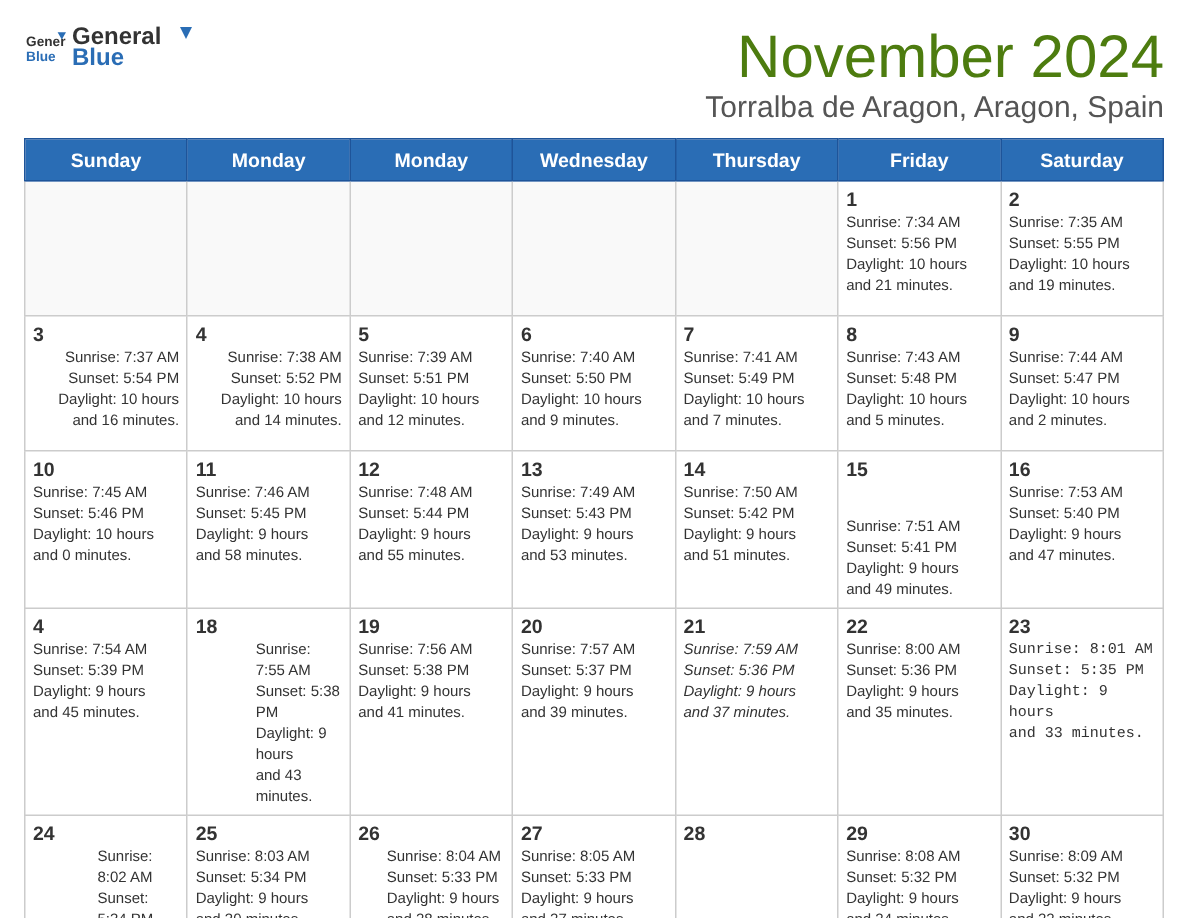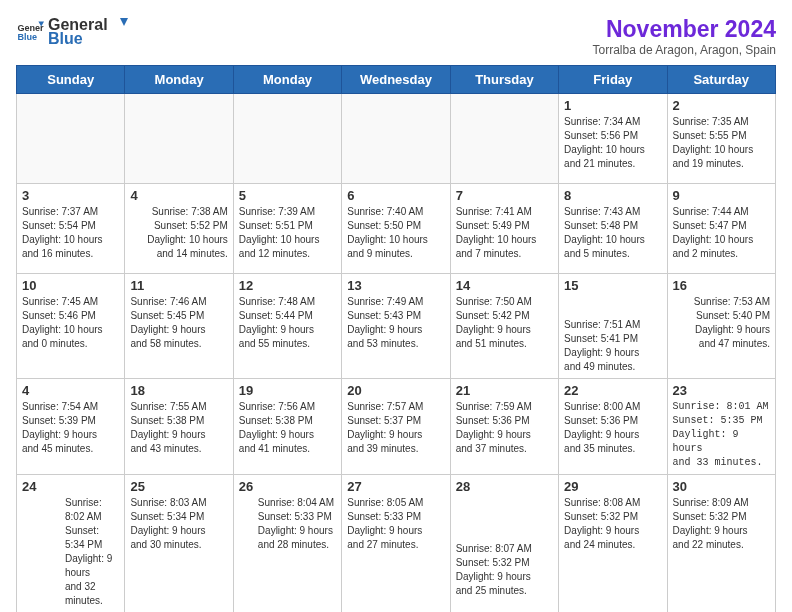--- a/index.html
+++ b/index.html
@@ -22,26 +22,26 @@
       gap: 4px;
     }
     .logo-icon {
       width: 28px;
       height: 28px;
     }
     .title-area {
       text-align: right;
     }
     .month-title {
-      font-size: 23px;
-      font-weight: bold;
-      color: #6d28d9;
+      font-size: 40px;
+      font-weight: normal;
+      color: #4d7c0f;
     }
     .location-title {
-      font-size: 12px;
+      font-size: 20px;
       color: #555;
     }
     .calendar {
       width: 100%;
       border-collapse: collapse;
       table-layout: fixed;
     }
     .calendar th {
       background-color: #2a6db5;
       color: #fff;
@@ -133,21 +133,21 @@
           <span class="day-number">2</span>
           <div class="day-info" style="white-space: pre-line;">Sunrise: 7:35 AM
 Sunset: 5:55 PM
 Daylight: 10 hours
 and 19 minutes.</div>
         </td>
       </tr>
       <tr>
         <td>
           <span class="day-number">3</span>
-          <div class="day-info" style="white-space: pre-line;">Sunrise: 7:37 AM
+          <div class="day-info" style="white-space: pre-line; text-align: right;">Sunrise: 7:37 AM
 Sunset: 5:54 PM
 Daylight: 10 hours
 and 16 minutes.</div>
         </td>
         <td>
           <span class="day-number">4</span>
           <div class="day-info" style="white-space: pre-line; text-align: right;">Sunrise: 7:38 AM
 Sunset: 5:52 PM
 Daylight: 10 hours
 and 14 minutes.</div>
@@ -226,58 +226,58 @@
         </td>
         <td>
           <span class="day-number">15</span>
           <div class="day-info" style="white-space: pre-line; margin-top: 25px;">Sunrise: 7:51 AM
 Sunset: 5:41 PM
 Daylight: 9 hours
 and 49 minutes.</div>
         </td>
         <td>
           <span class="day-number">16</span>
-          <div class="day-info" style="white-space: pre-line; text-align: right;">Sunrise: 7:53 AM
+          <div class="day-info" style="white-space: pre-line;">Sunrise: 7:53 AM
 Sunset: 5:40 PM
 Daylight: 9 hours
 and 47 minutes.</div>
         </td>
       </tr>
       <tr>
         <td>
           <span class="day-number">4</span>
           <div class="day-info" style="white-space: pre-line;">Sunrise: 7:54 AM
 Sunset: 5:39 PM
 Daylight: 9 hours
 and 45 minutes.</div>
         </td>
         <td>
           <span class="day-number">18</span>
-          <div class="day-info" style="white-space: pre-line;">Sunrise: 7:55 AM
+          <div class="day-info" style="white-space: pre-line; margin-left: 40px;">Sunrise: 7:55 AM
 Sunset: 5:38 PM
 Daylight: 9 hours
 and 43 minutes.</div>
         </td>
         <td>
           <span class="day-number">19</span>
           <div class="day-info" style="white-space: pre-line;">Sunrise: 7:56 AM
 Sunset: 5:38 PM
 Daylight: 9 hours
 and 41 minutes.</div>
         </td>
         <td>
           <span class="day-number">20</span>
           <div class="day-info" style="white-space: pre-line;">Sunrise: 7:57 AM
 Sunset: 5:37 PM
 Daylight: 9 hours
 and 39 minutes.</div>
         </td>
         <td>
           <span class="day-number">21</span>
-          <div class="day-info" style="white-space: pre-line;">Sunrise: 7:59 AM
+          <div class="day-info" style="white-space: pre-line; font-style: italic;">Sunrise: 7:59 AM
 Sunset: 5:36 PM
 Daylight: 9 hours
 and 37 minutes.</div>
         </td>
         <td>
           <span class="day-number">22</span>
           <div class="day-info" style="white-space: pre-line;">Sunrise: 8:00 AM
 Sunset: 5:36 PM
 Daylight: 9 hours
 and 35 minutes.</div>

